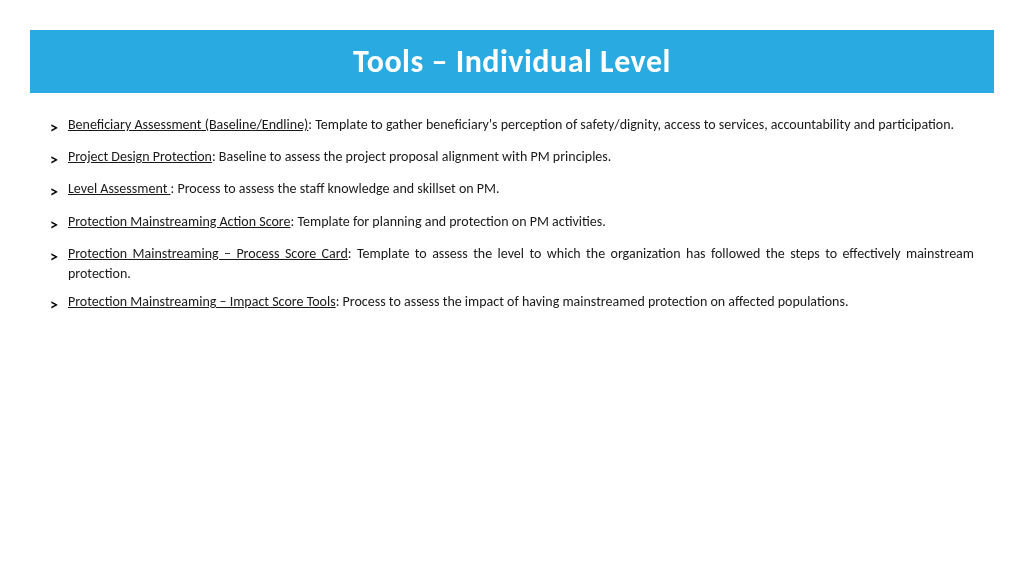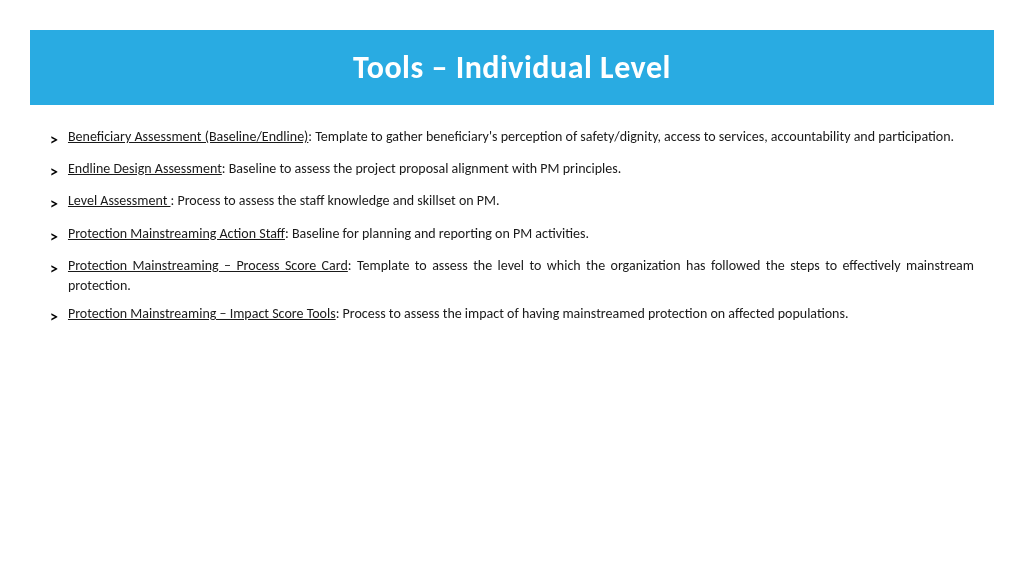--- a/index.html
+++ b/index.html
@@ -20,21 +20,21 @@
       width: 1024px;
       height: 576px;
       background: #ffffff;
       display: flex;
       flex-direction: column;
       padding: 0;
     }
 
     .header {
       background: #29ABE2;
-      padding: 18px 40px;
+      padding: 12px 40px;
       text-align: center;
       margin: 30px 30px 0 30px;
     }
 
     .header h1 {
       color: #ffffff;
       font-size: 32px;
       font-weight: bold;
       letter-spacing: 0.5px;
     }
@@ -87,35 +87,35 @@
     <div class="bullet-item">
       <span class="bullet-arrow">&gt;</span>
       <span class="bullet-text">
         <span class="underline">Beneficiary Assessment (Baseline/Endline)</span><span>: Template to gather beneficiary's perception of safety/dignity, access to services, accountability and participation.</span>
       </span>
     </div>
 
     <div class="bullet-item">
       <span class="bullet-arrow">&gt;</span>
       <span class="bullet-text">
-        <span class="underline">Endline Design Assessment</span><span>: Baseline to assess the project proposal alignment with PM principles.</span>
+        <span class="underline">Project Design Protection</span><span>: Baseline to assess the project proposal alignment with PM principles.</span>
       </span>
     </div>
 
     <div class="bullet-item">
       <span class="bullet-arrow">&gt;</span>
       <span class="bullet-text">
         <span class="underline">Level Assessment </span><span>: Process to assess the staff knowledge and skillset on PM.</span>
       </span>
     </div>
 
     <div class="bullet-item">
       <span class="bullet-arrow">&gt;</span>
       <span class="bullet-text">
-        <span class="underline">Protection Mainstreaming Action Staff</span><span>: Baseline for planning and reporting on PM activities.</span>
+        <span class="underline">Protection Mainstreaming Action Score</span><span>: Template for planning and protection on PM activities.</span>
       </span>
     </div>
 
     <div class="bullet-item">
       <span class="bullet-arrow">&gt;</span>
       <span class="bullet-text">
         <span class="underline">Protection Mainstreaming – Process Score Card</span><span>: Template to assess the level to which the organization has followed the steps to effectively mainstream protection.</span>
       </span>
     </div>
 

